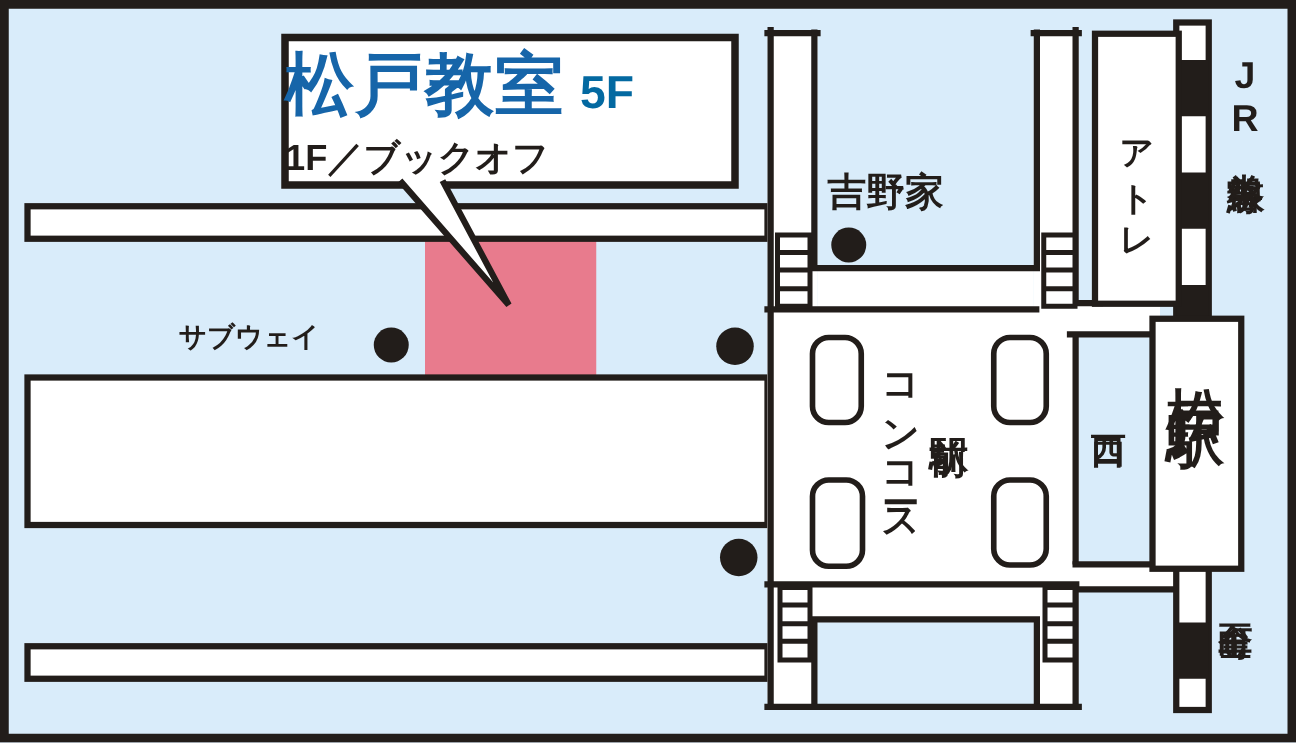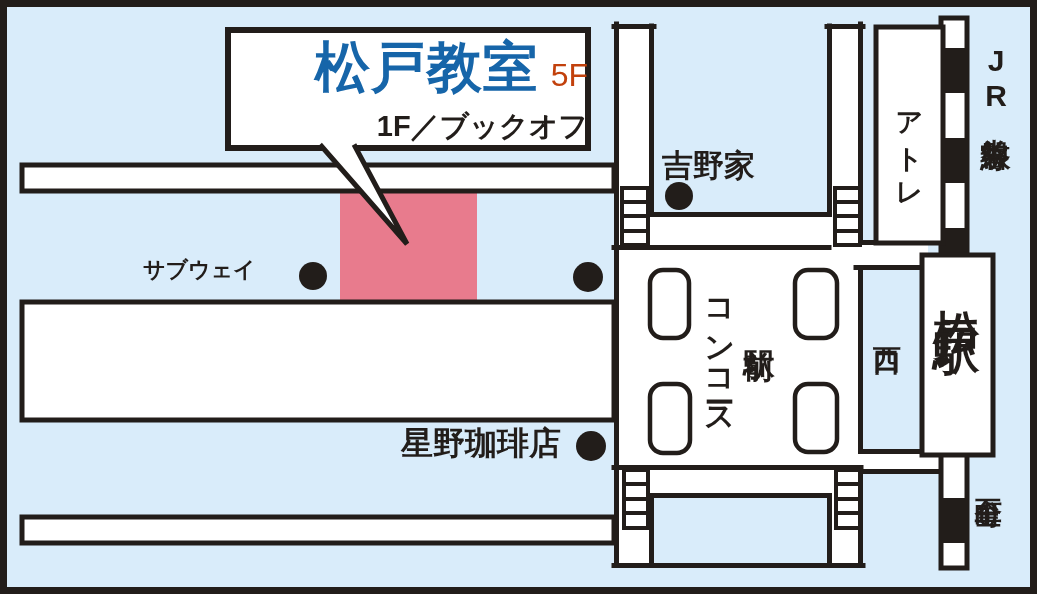--- a/index.html
+++ b/index.html
@@ -8,25 +8,25 @@
     background:#d9ecfa;
     font-family:"Liberation Sans","DejaVu Sans",sans-serif;
     color:#221d1a;
   }
   .map svg{position:absolute;left:0;top:0;}
   .label{position:absolute; font-weight:700; color:#221d1a; white-space:nowrap; line-height:1.05;}
   .vert{writing-mode:vertical-rl; text-orientation:upright;}
   
   .callout-text{
     position:absolute; left:228px; top:30px; width:360px; height:118px;
-    display:flex; flex-direction:column; align-items:flex-end; justify-content:center;
+    display:flex; flex-direction:column; align-items:flex-start; justify-content:center;
   }
   .callout-row{display:flex; align-items:baseline; gap:12px;}
   .callout-title{font-size:55px; font-weight:700; color:#1665a9; letter-spacing:1px;}
-  .callout-floor{font-size:32px; font-weight:400; color:#c2410c;}
+  .callout-floor{font-size:37px; font-weight:700; color:#0369a1;}
   .callout-sub{font-size:29px; font-weight:700; color:#221d1a; margin-top:2px;}
 </style>
 </head>
 <body>
 
 <div class="map">
 
   <svg width="1037" height="594" viewBox="0 0 1037 594">
 
     <rect x="0" y="0" width="1037" height="594" fill="#d9ecfa"></rect>
@@ -131,22 +131,21 @@
 
   <div class="callout-text">
     <div class="callout-row">
       <span class="callout-title">松戸教室</span>
       <span class="callout-floor">5F</span>
     </div>
     <div class="callout-sub">1F／ブックオフ</div>
   </div>
 
   <div class="label" style="left:143px;top:258px;font-size:22px;">サブウェイ</div>
-  <div class="label" style="left:662px;top:138px;font-size:31px;margin-top:12px;">吉野家</div>
-  <div class="label" style="left:401px;top:427px;font-size:32px;">星野珈琲店</div>
+  <div class="label" style="left:662px;top:138px;font-size:31px;">吉野家</div>
 
   <div class="label vert" style="left:742px;top:326px;font-size:31px;">駅前</div>
   <div class="label vert" style="left:704px;top:280px;font-size:30px;letter-spacing:1px;">コンコース</div>
   <div class="label vert" style="left:872px;top:326px;font-size:28px;letter-spacing:4px;">西口</div>
   <div class="label vert" style="left:933px;top:272px;font-size:46px;letter-spacing:12px;">松戸駅</div>
   <div class="label vert" style="left:895px;top:94px;font-size:27px;letter-spacing:4px;">アトレ</div>
   <div class="label vert" style="left:980px;top:44px;font-size:30px;letter-spacing:2px;">JR常磐線</div>
   <div class="label vert" style="left:974px;top:477px;font-size:27px;letter-spacing:2px;">至金町</div>
 
 </div>

